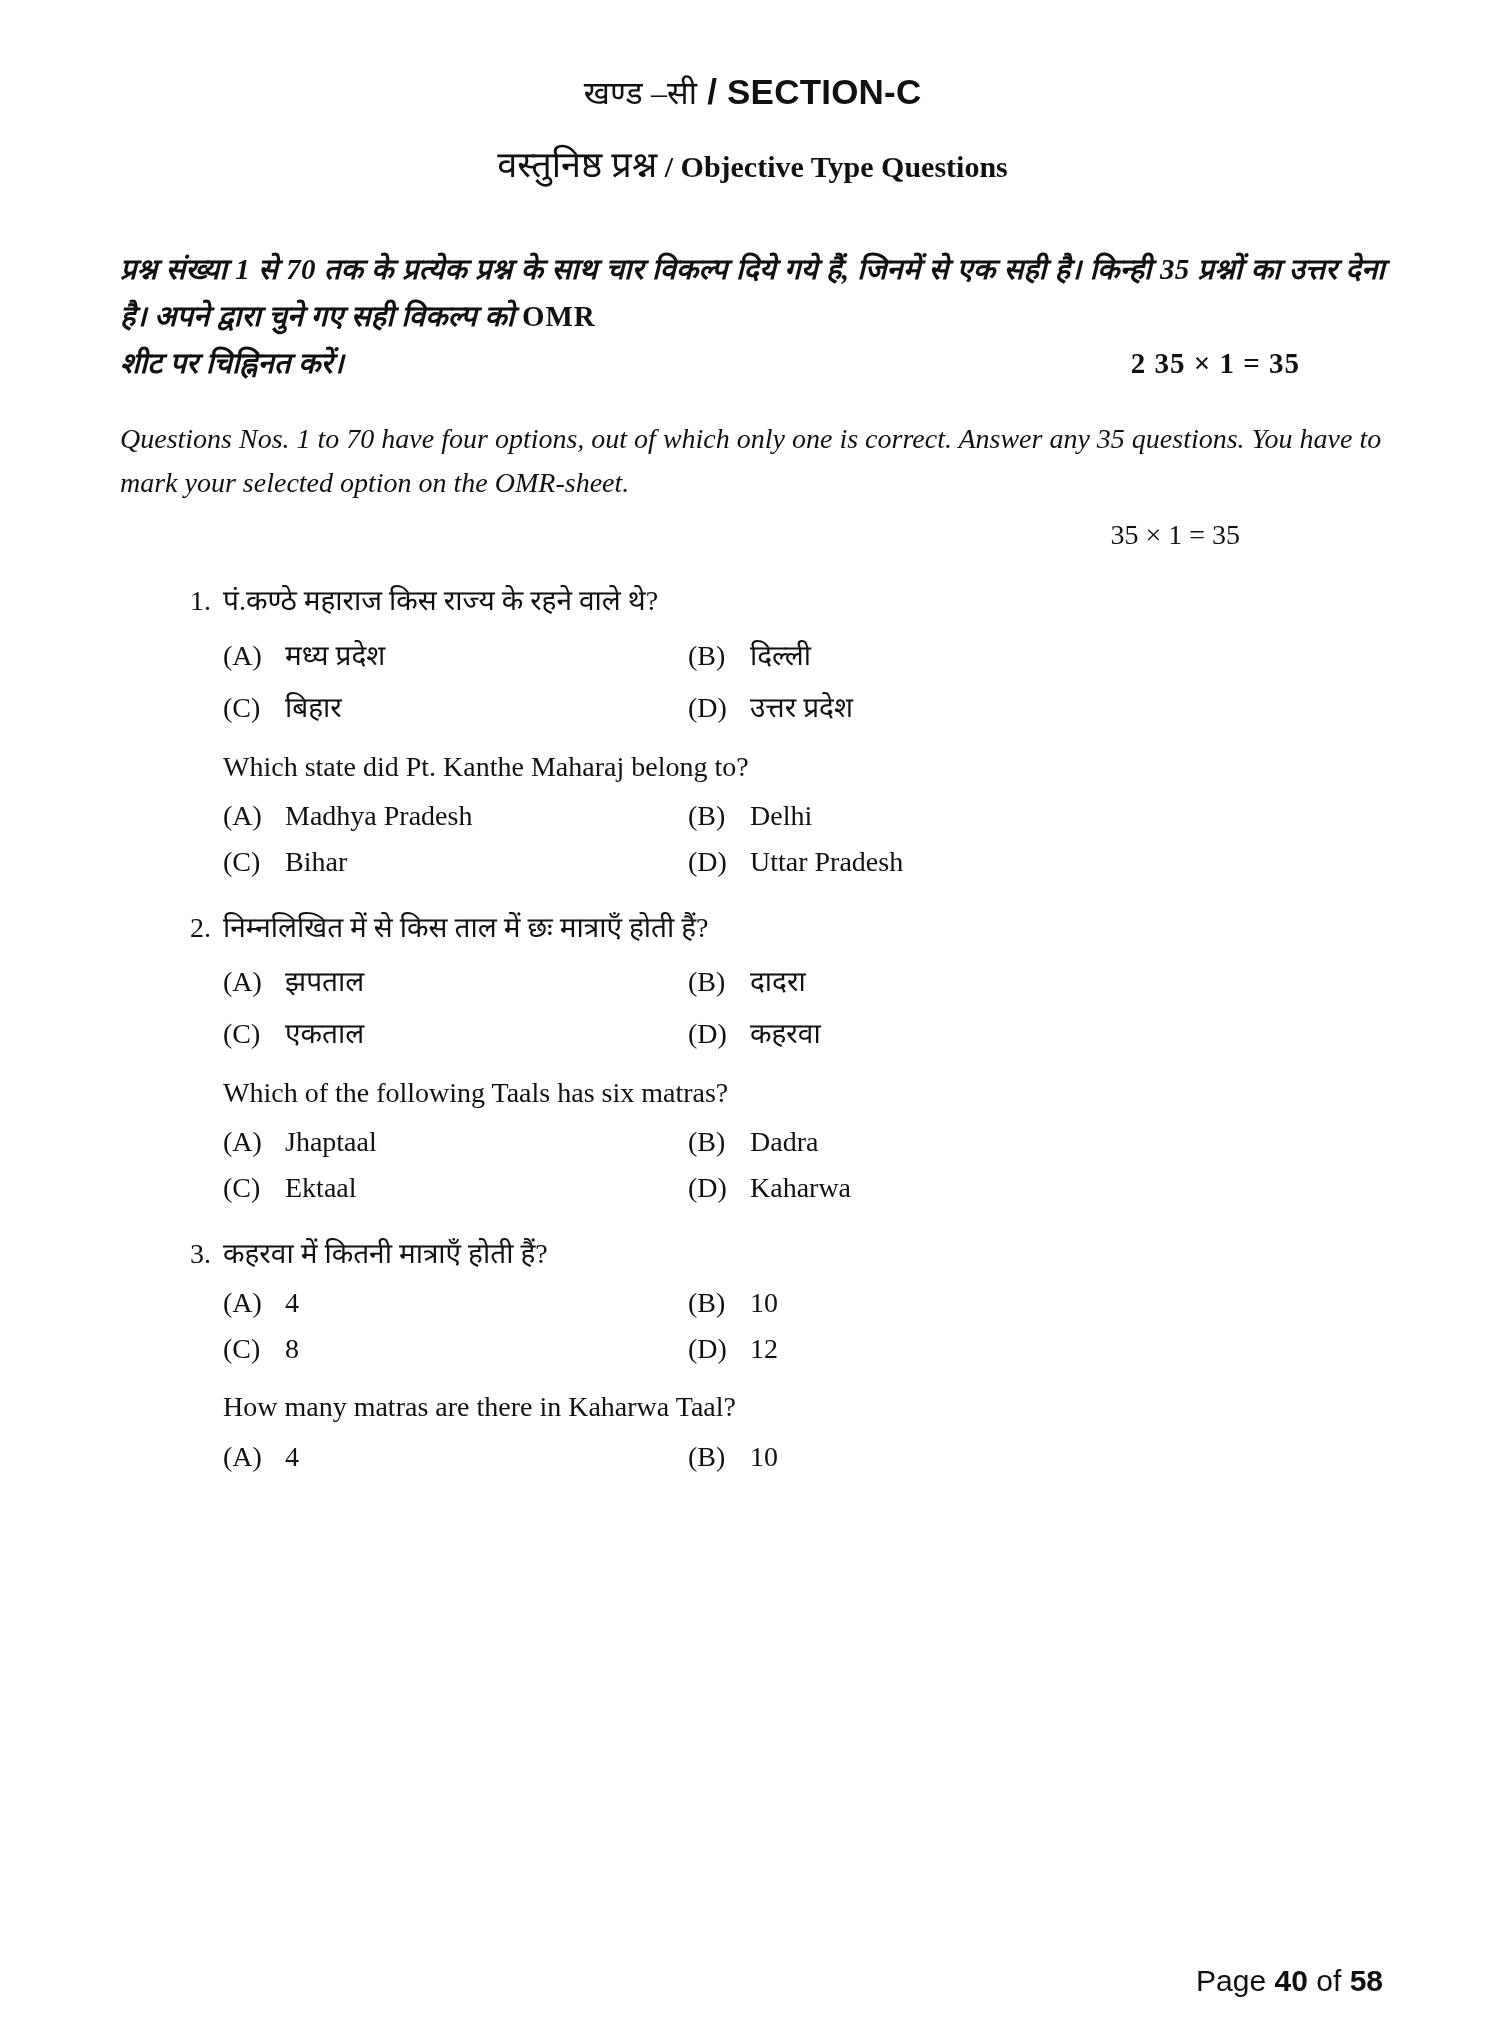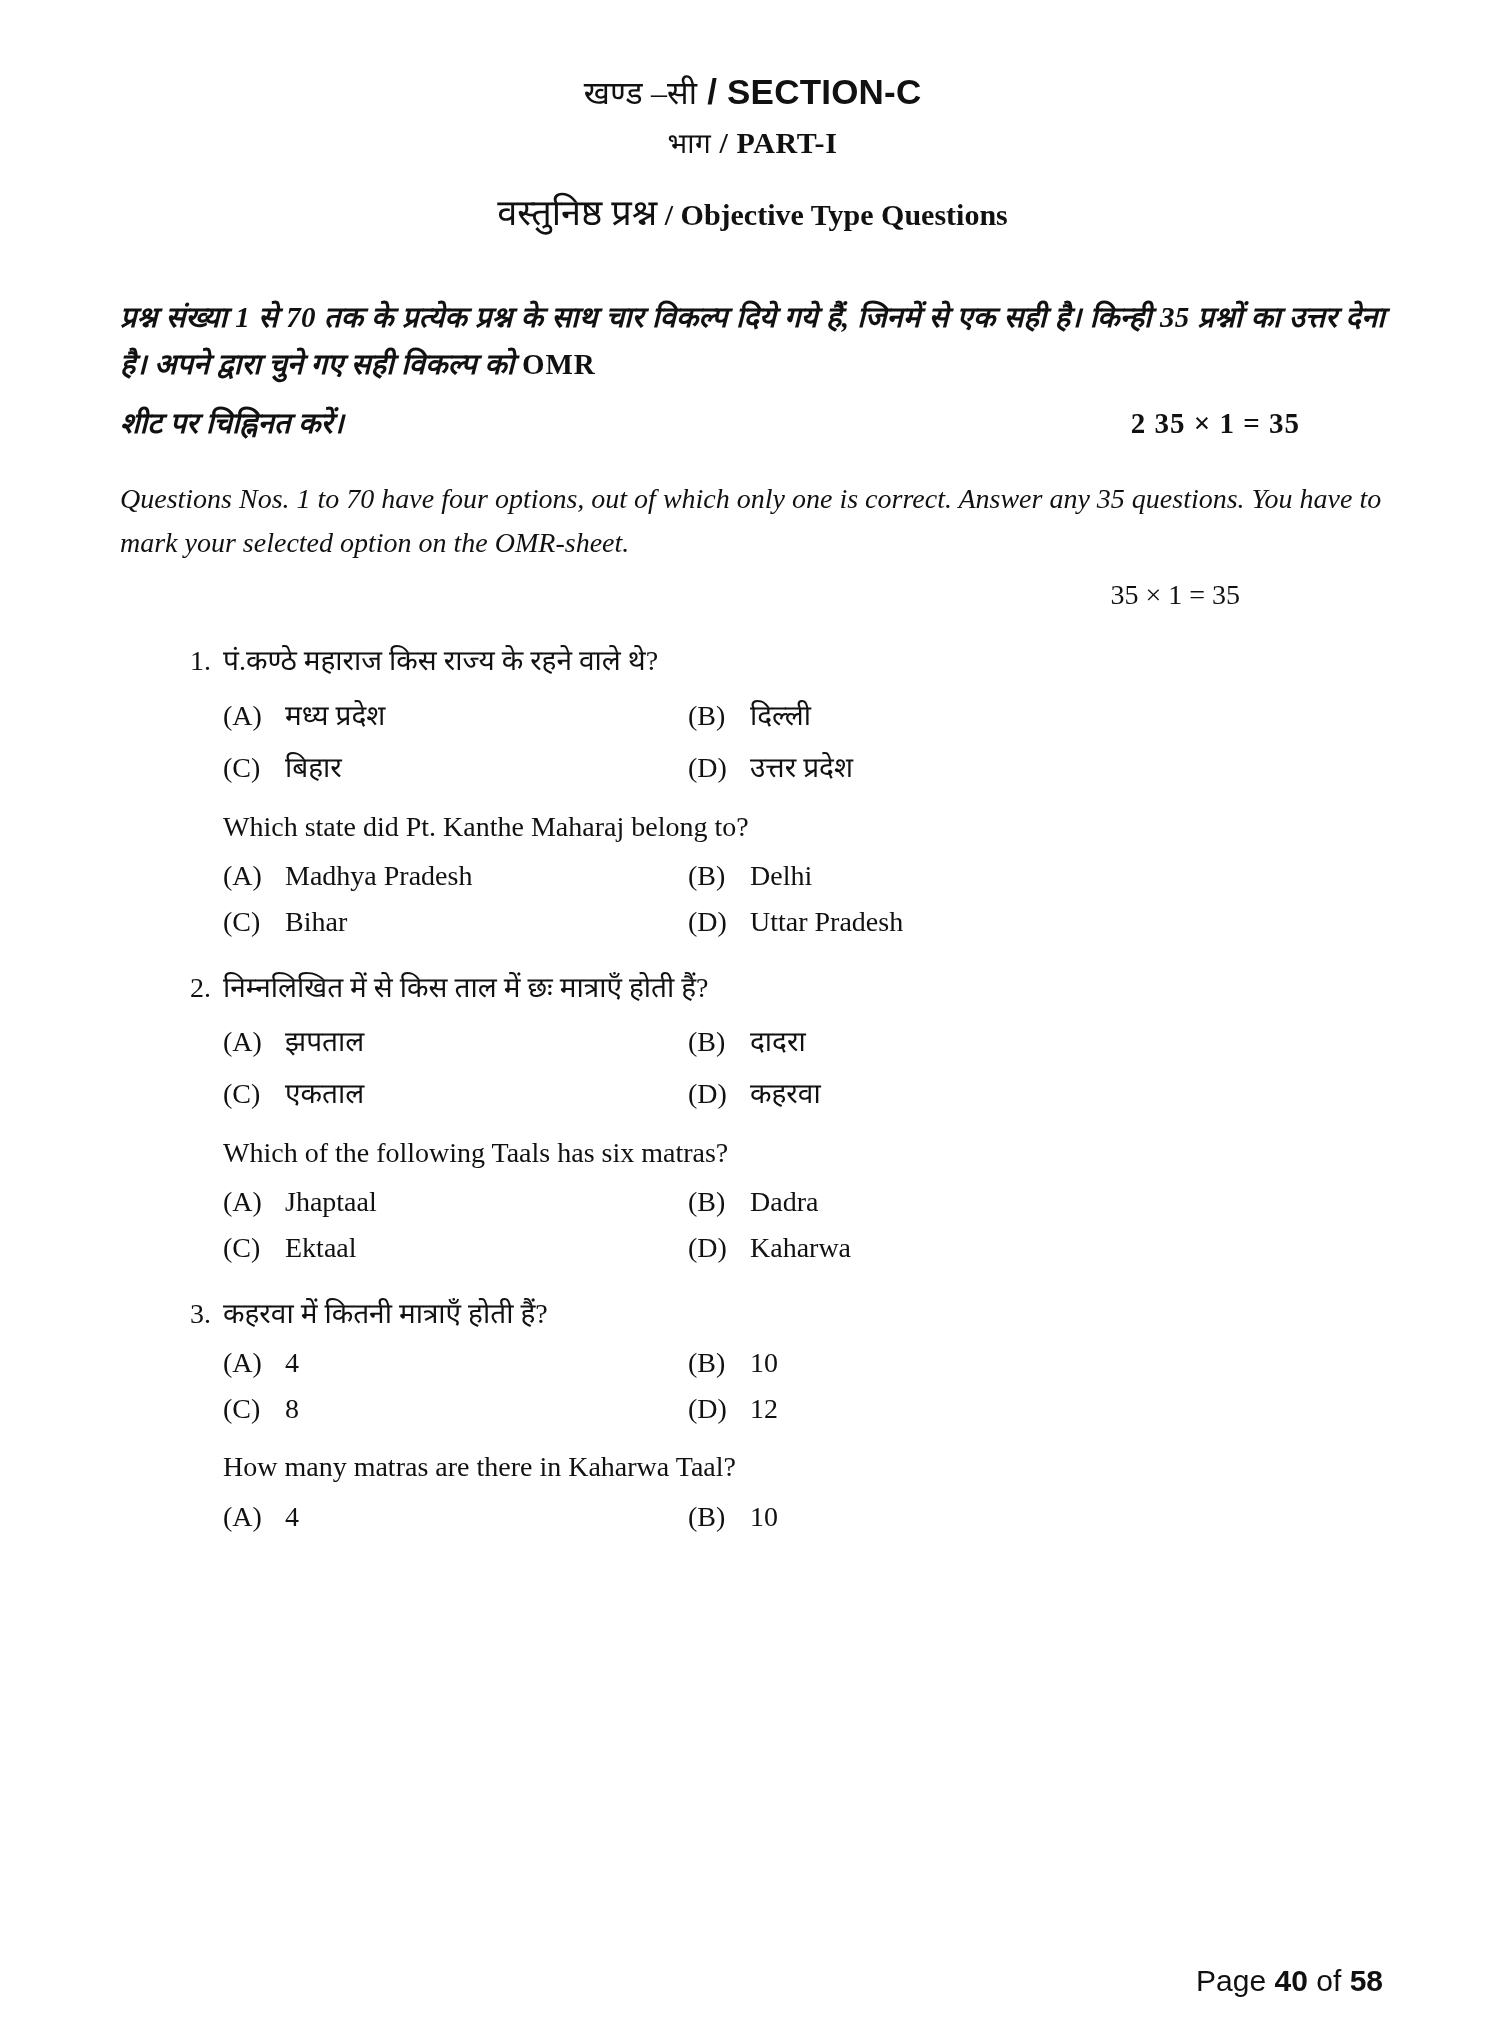--- a/index.html
+++ b/index.html
@@ -83,21 +83,21 @@
   }
   .instr-hi .omr {
     font-style: normal;
     font-weight: bold;
     letter-spacing: 1px;
   }
   .instr-hi-last {
     display: flex;
     justify-content: space-between;
     align-items: baseline;
-    margin-top: 12px;
+    margin-top: 0;
   }
   .marks-inline {
     font-style: normal;
     font-weight: bold;
     font-size: 29px;
     letter-spacing: 1px;
     padding-right: 85px;
   }
 
   .instr-en {
@@ -173,25 +173,20 @@
 
 <div class="page">
 
   <div class="section-head">
     <span class="hi">खण्ड –सी</span>
     <span>/</span>
     <span>SECTION-C</span>
   </div>
 
 
-  <div class="part-head">
-    <span class="hi">भाग</span>
-    <span>/</span>
-    <span>PART-I</span>
-  </div>
 
   <div class="objective-head">
     <span class="hi">वस्तुनिष्ठ प्रश्न</span>
     <span>/</span>
     <span>Objective Type Questions</span>
   </div>
 
   <div class="instr-hi">
     <span>प्रश्न संख्या 1 से 70 तक के प्रत्येक प्रश्न के साथ चार विकल्प दिये गये हैं, जिनमें से एक सही है। किन्ही 35 प्रश्नों का उत्तर देना है। अपने द्वारा चुने गए सही विकल्प को </span><span class="omr">OMR</span>
     <div class="instr-hi-last">

